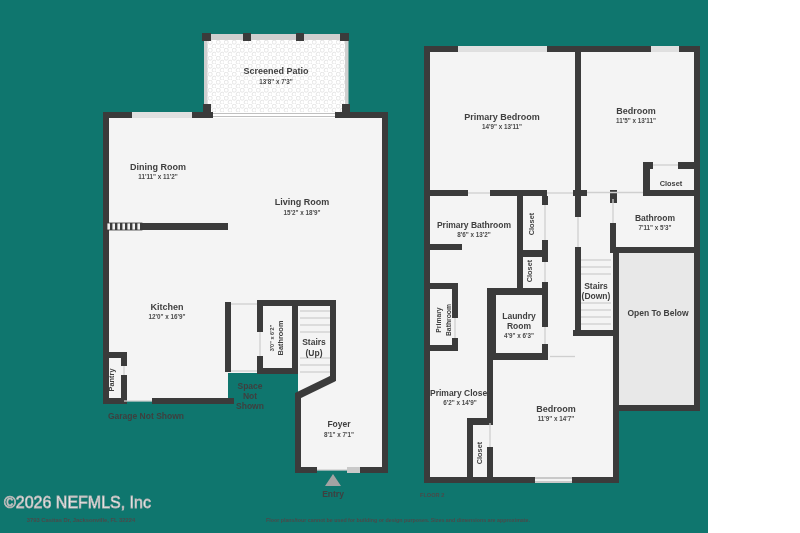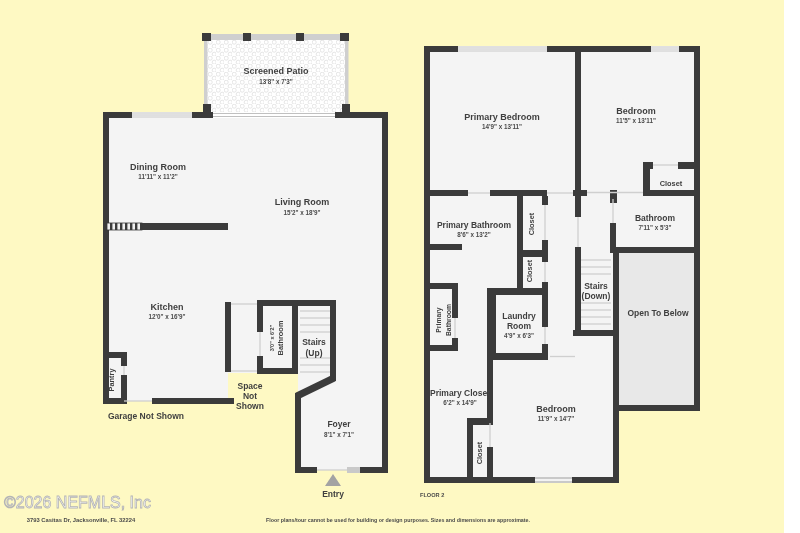--- a/index.html
+++ b/index.html
@@ -1,16 +1,16 @@
 <!DOCTYPE html>
 <html><head>
 <meta charset="utf-8">
 <style>
   html,body{margin:0;padding:0;background:#ffffff;}
-  .stage{position:relative;width:784px;height:533px;background:#fef9c3;overflow:hidden;}
+  .stage{position:relative;width:708px;height:533px;background:#0f766e;overflow:hidden;}
   svg{display:block;font-family:"Liberation Sans",sans-serif;}
   .rn  {font:700 9px   "Liberation Sans",sans-serif; fill:#3f3f3f; text-anchor:middle;}
   .rn8 {font:700 8.5px "Liberation Sans",sans-serif; fill:#3f3f3f; text-anchor:middle;}
   .rn7 {font:700 7.4px "Liberation Sans",sans-serif; fill:#3f3f3f; text-anchor:middle;}
   .rn68{font:700 6.8px "Liberation Sans",sans-serif; fill:#3f3f3f; text-anchor:middle;}
   .rd  {font:700 6.3px "Liberation Sans",sans-serif; fill:#4a4a4a; text-anchor:middle;}
   .rd56{font:700 5.6px "Liberation Sans",sans-serif; fill:#4a4a4a; text-anchor:middle;}
   .cap {font:700 5.6px "Liberation Sans",sans-serif; fill:#4a4a4a;}
   .disc{font:700 5.3px "Liberation Sans",sans-serif; fill:#4a4a4a; text-anchor:middle;}
   .addr{font:700 5.8px "Liberation Sans",sans-serif; fill:#4a4a4a; text-anchor:middle;}

